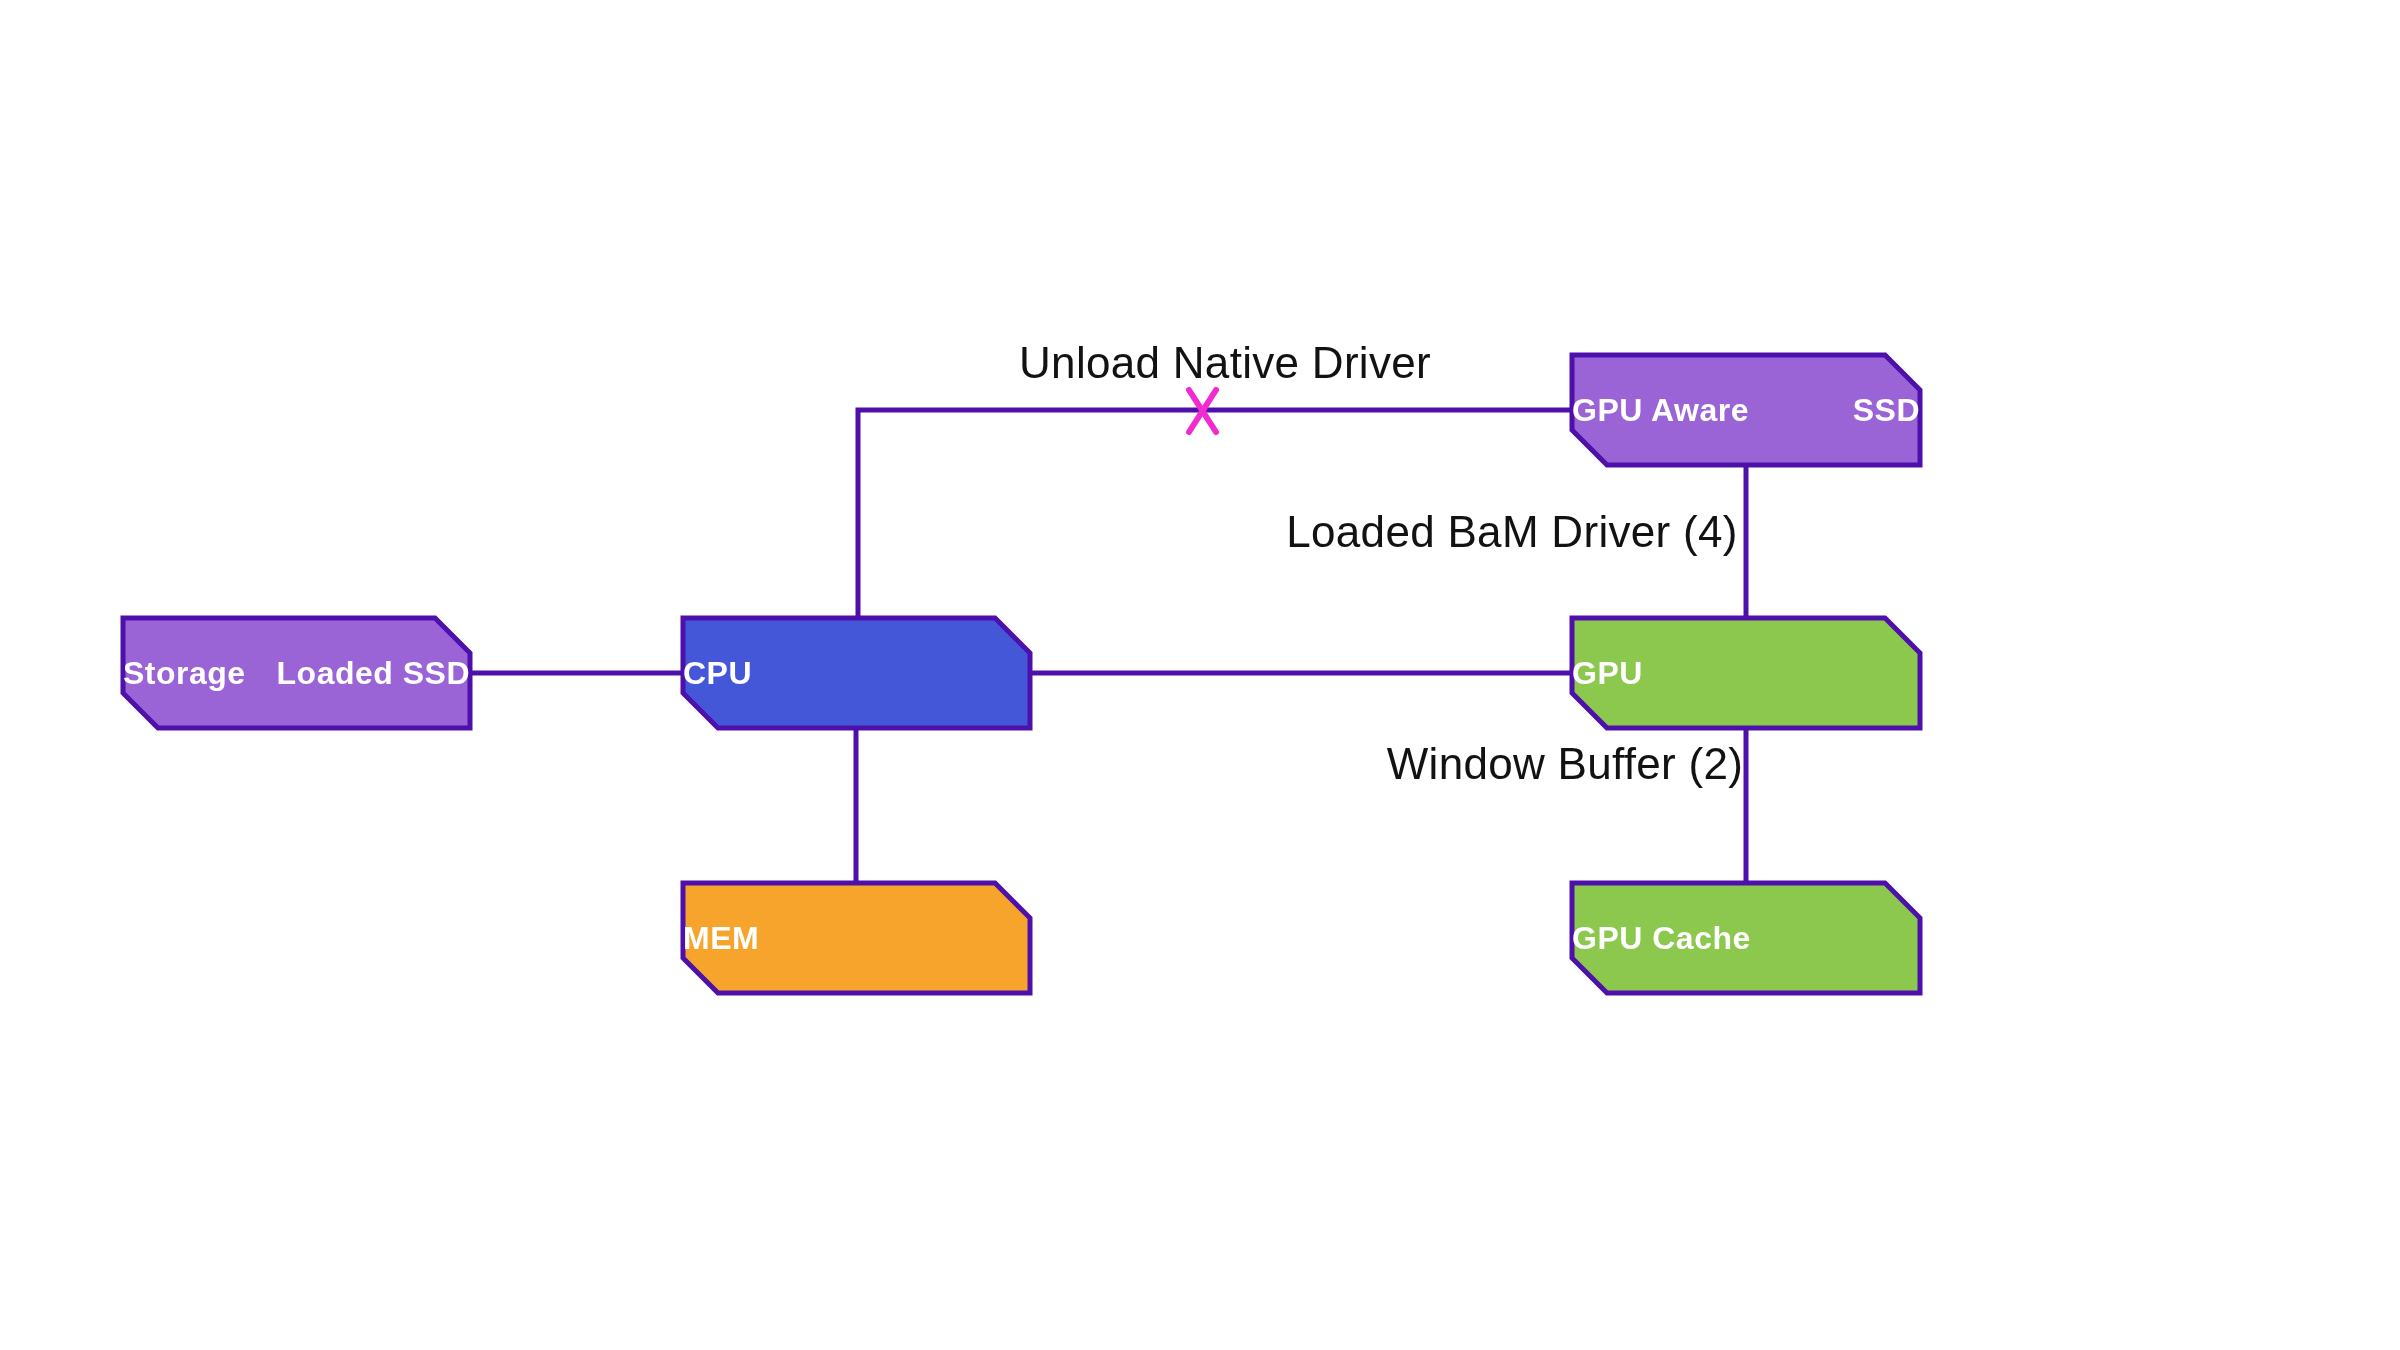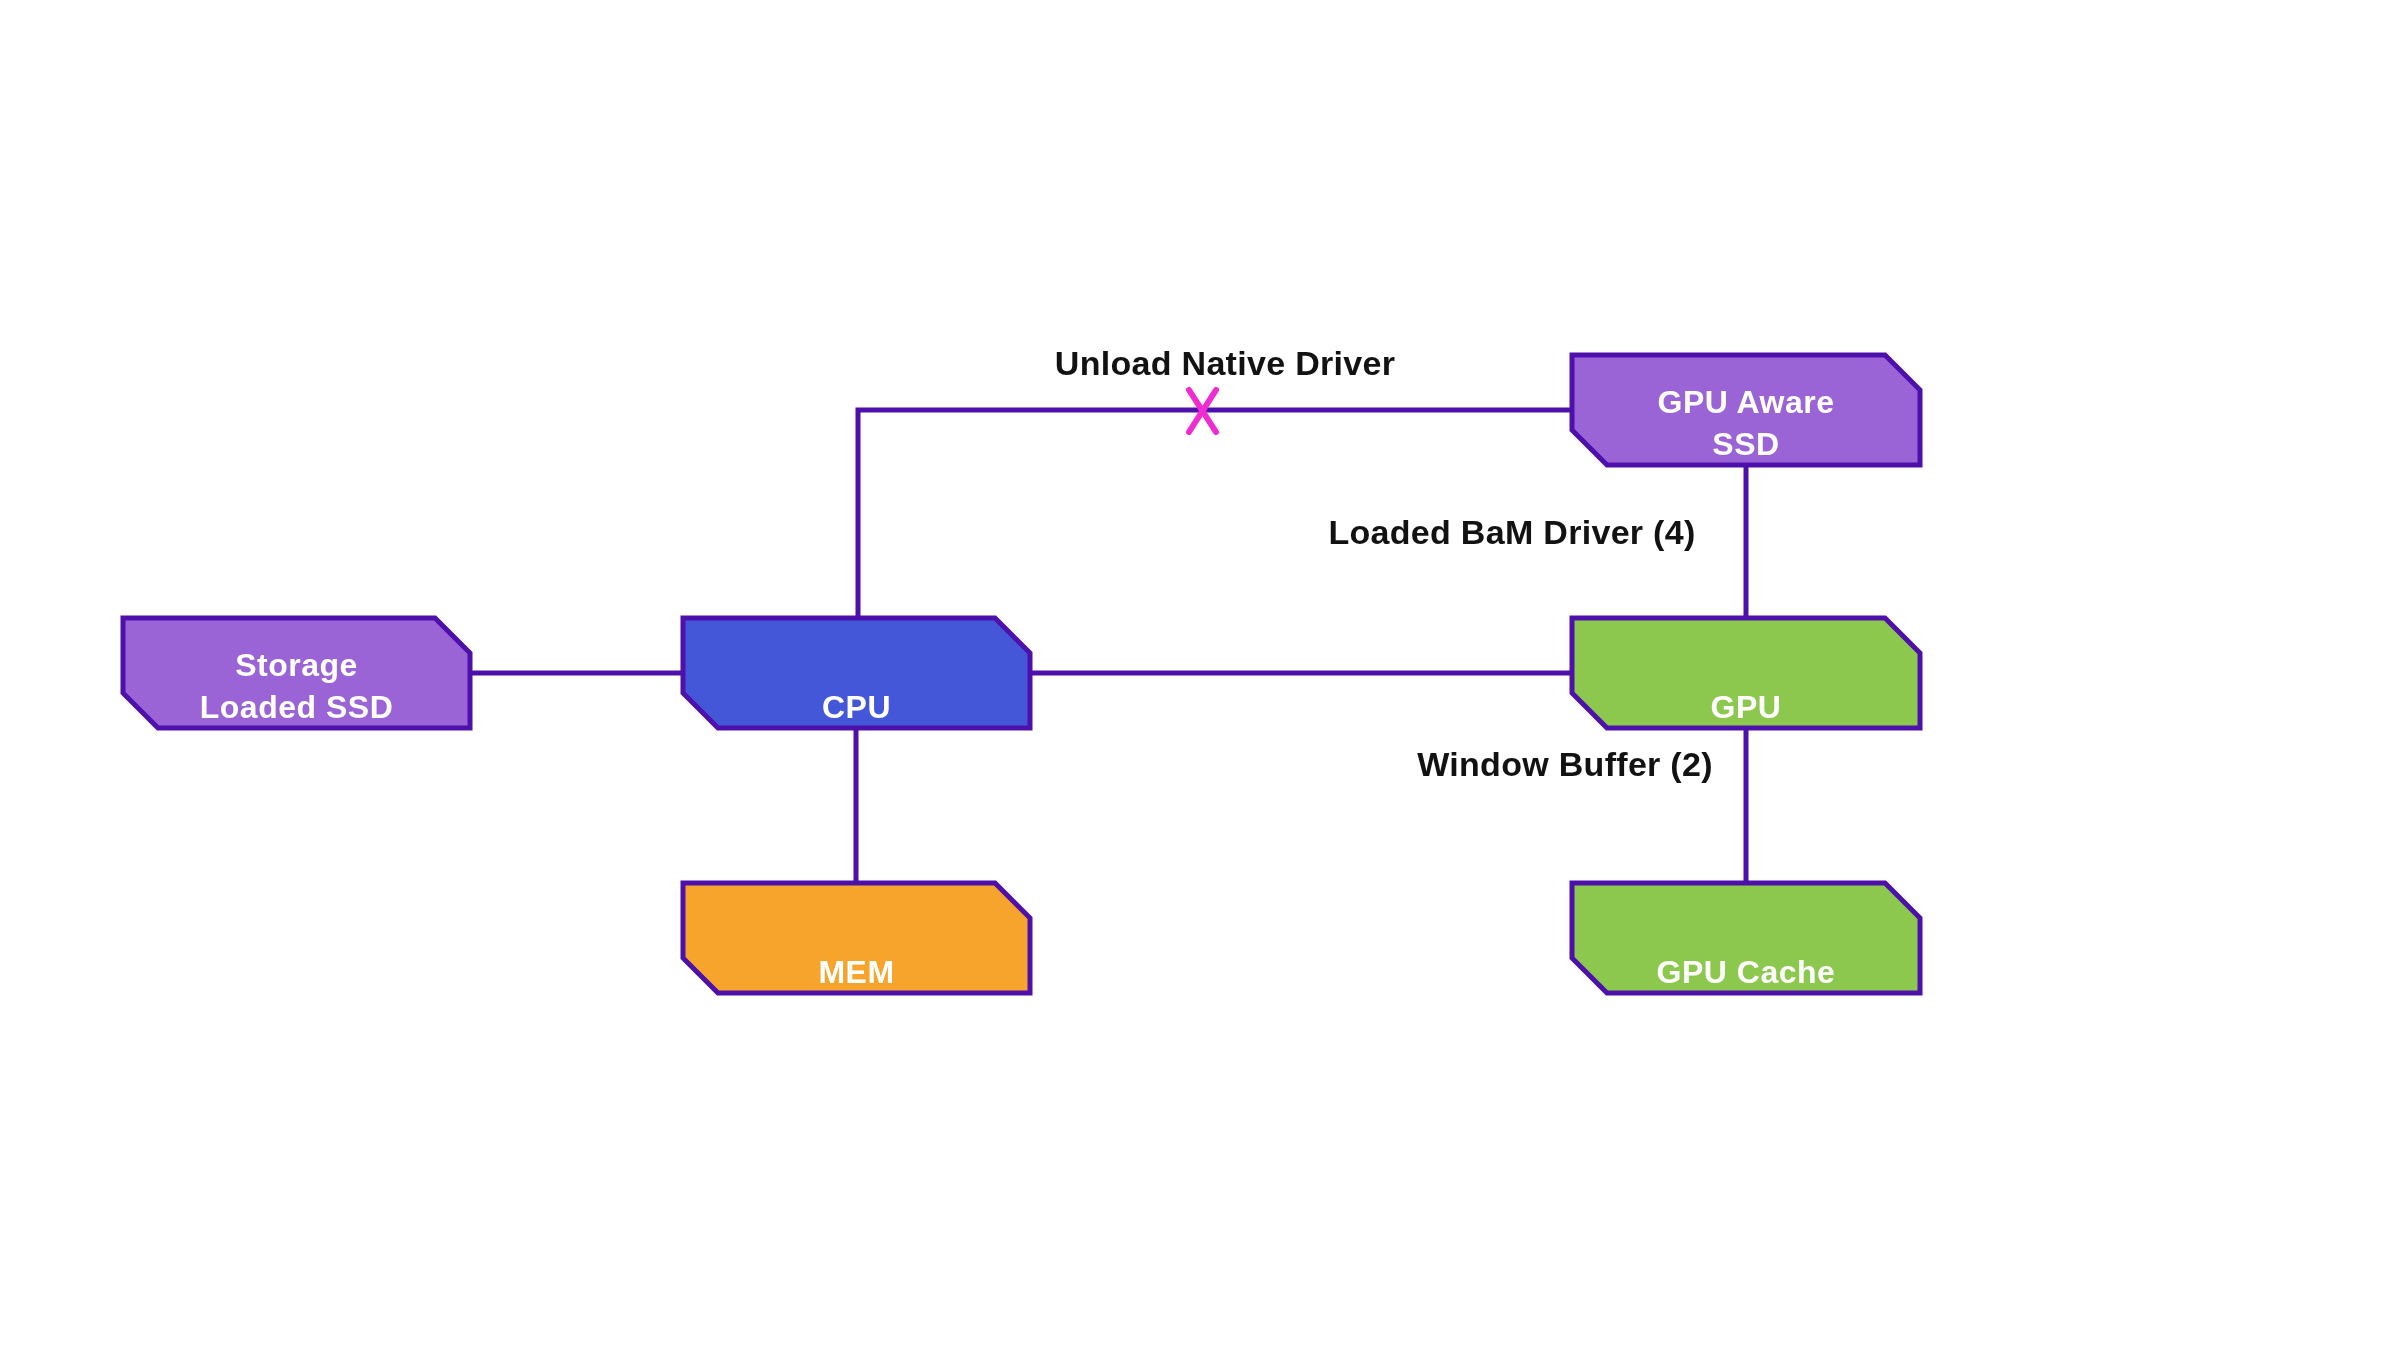--- a/index.html
+++ b/index.html
@@ -32,38 +32,38 @@
     stroke-width: 5;
     stroke-linejoin: miter;
   }
   .cross-line {
     stroke-width: 6;
     stroke-linecap: round;
   }
   .node-label {
     position: absolute;
     display: flex;
-    flex-direction: column;
+    flex-direction: row;
     align-items: center;
-    justify-content: flex-end;
+    justify-content: space-between;
     text-align: center;
     color: #ffffff;
     font-weight: 700;
     font-size: 32px;
     line-height: 42px;
     letter-spacing: 0.5px;
     pointer-events: none;
   }
   .edge-label {
     position: absolute;
     transform: translate(-50%, -50%);
     white-space: nowrap;
     color: #121212;
-    font-size: 34px;
-    font-weight: 700;
+    font-size: 44px;
+    font-weight: 400;
     letter-spacing: 0.3px;
   }
 </style>
 </head>
 <body>
 
 <div id="canvas">
 
   <svg id="diagram-svg" viewBox="0 0 2400 1350">
 

